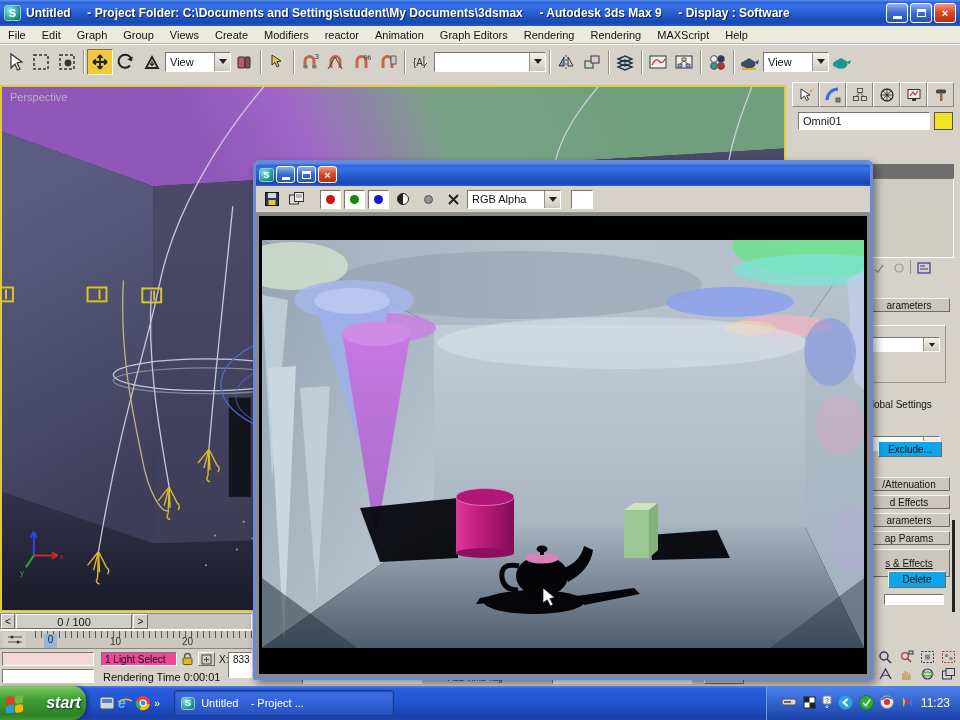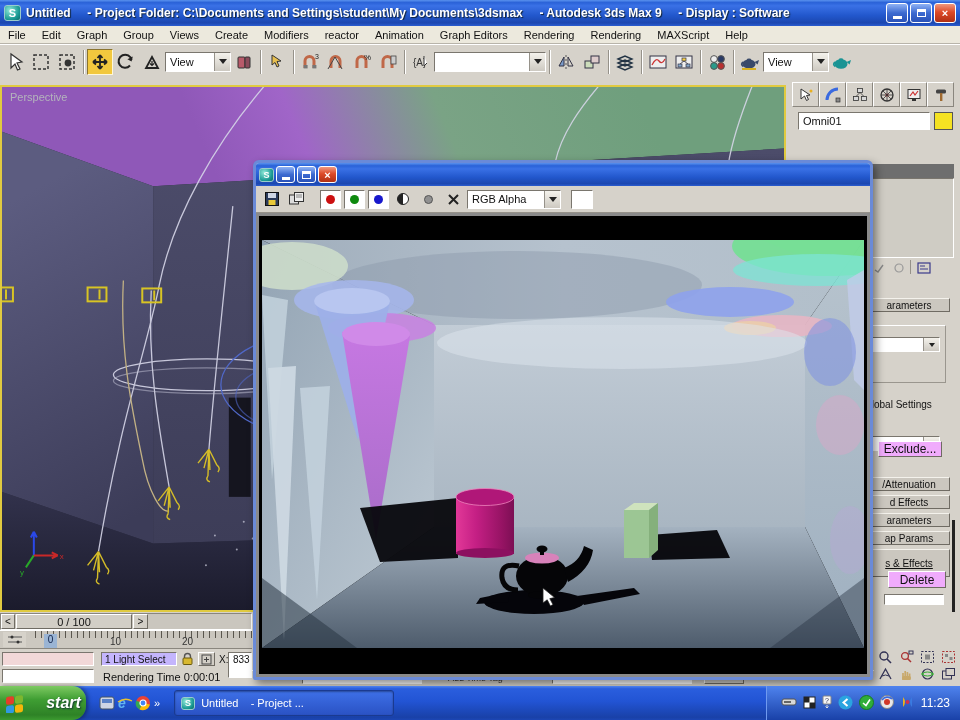--- a/index.html
+++ b/index.html
@@ -30,21 +30,21 @@
 .combo .carrow{width:16px;height:100%;background:linear-gradient(180deg,#f4f2ec,#cdc9c1);border-left:1px solid #96928a;display:flex;align-items:center;justify-content:center;}
 .tri-down{width:0;height:0;border-left:4px solid transparent;border-right:4px solid transparent;border-top:5px solid #222;}
 
 .viewport{left:0;top:85px;width:786px;height:527px;border:2px solid #e0ca40;background:#2a2a3e;}
 .vp-label{left:8px;top:4px;color:#b4b4bc;font-size:11px;}
 
 .cmdpanel{left:788px;top:80px;width:172px;height:606px;background:#d6d2ca;}
 .ptab{width:27px;height:25px;display:flex;align-items:center;justify-content:center;border:1px solid;border-color:#fff #8a867e #8a867e #fff;background:#d6d2ca;}
 .sunken{background:#fff;border:1px solid;border-color:#7a766e #fff #fff #7a766e;}
 .rollout-head{background:#cbc7bf;border:1px solid;border-color:#f4f2ec #6f6b63 #6f6b63 #f4f2ec;font-size:10px;display:flex;align-items:center;justify-content:center;color:#111;}
-.push-btn{background:#f0abfc;border:1px solid;border-color:#fff #6f6b63 #6f6b63 #fff;font-size:12px;display:flex;align-items:center;justify-content:center;}
+.push-btn{background:#0ea5e9;border:1px solid;border-color:#fff #6f6b63 #6f6b63 #fff;font-size:10px;display:flex;align-items:center;justify-content:center;}
 
 .rwin{left:253px;top:160px;width:620px;height:520px;background:#d6d2ca;border:3px solid #6a8ad8;border-radius:6px 6px 2px 2px;box-shadow:3px 4px 8px rgba(0,0,0,.45);z-index:5;}
 .rtitle{height:23px;background:linear-gradient(180deg,#5a92ee 0%,#2a62d8 12%,#3a71e6 25%,#2257cc 62%,#1b47b0 90%,#2a5cd0 100%);border-radius:3px 3px 0 0;display:flex;align-items:center;padding:0 3px;color:#fff;}
 .rtitle .title-text{font-size:11px;}
 .rtoolbar{height:27px;background:#d6d2ca;display:flex;align-items:center;padding:0 5px;gap:3px;border-bottom:1px solid #96928a;}
 .rtb{width:22px;height:20px;display:flex;align-items:center;justify-content:center;}
 .chan{width:21px;height:19px;background:#fff;border:1px solid;border-color:#7a766e #fff #fff #7a766e;display:flex;align-items:center;justify-content:center;}
 .dot{width:9px;height:9px;border-radius:50%;}
 .rcontent{position:absolute;left:0;right:0;top:50px;bottom:0;background:#8a8a8a;padding:3px;}
 .rblack{width:100%;height:100%;background:#000;position:relative;overflow:hidden;}
@@ -454,21 +454,21 @@
           </svg>
         </span>
       <div class="abs ruler" style="left:30px;top:0;width:222px;height:7px;"></div>
       <span class="abs" style="left:44px;top:3px;width:13px;height:14px;background:#9ab4d4;color:#10224a;font-size:10px;text-align:center;">0</span>
       <span class="abs" style="left:110px;top:5px;font-size:10px;color:#333;">10</span>
       <span class="abs" style="left:182px;top:5px;font-size:10px;color:#333;">20</span>
     </div>
     <div class="abs" style="left:0;top:36px;width:252px;height:38px;border-top:1px solid #8a867e;">
       <span class="abs sunken" style="left:2px;top:3px;width:92px;height:14px;background:#f2d8d8;"></span>
       <span class="abs sunken" style="left:2px;top:20px;width:92px;height:14px;background:#ffffff;"></span>
-      <span class="abs sunken" style="left:101px;top:3px;width:76px;height:14px;background:#c4b5fd;padding:1px 3px;font-size:10px;">1 Light Select</span>
+      <span class="abs sunken" style="left:101px;top:3px;width:76px;height:14px;background:#ec4899;padding:1px 3px;font-size:10px;">1 Light Select</span>
       <span class="abs" style="left:181px;top:3px;"><svg width="13" height="14">
             <path d="M3.5 6 V4.5 a3 3 0 0 1 6 0 V6" fill="none" stroke="#555" stroke-width="1.4"></path>
             <rect x="2" y="6" width="9" height="6.5" rx="1" fill="#d8b830" stroke="#6a5a10"></rect>
           </svg></span>
       <span class="abs small-btn" style="left:198px;top:3px;width:17px;height:14px;">
           <svg width="11" height="11">
             <rect x="1" y="1" width="9" height="9" fill="none" stroke="#444"></rect>
             <path d="M5.5 3 V8 M3 5.5 H8" stroke="#444"></path>
           </svg>
         </span>

